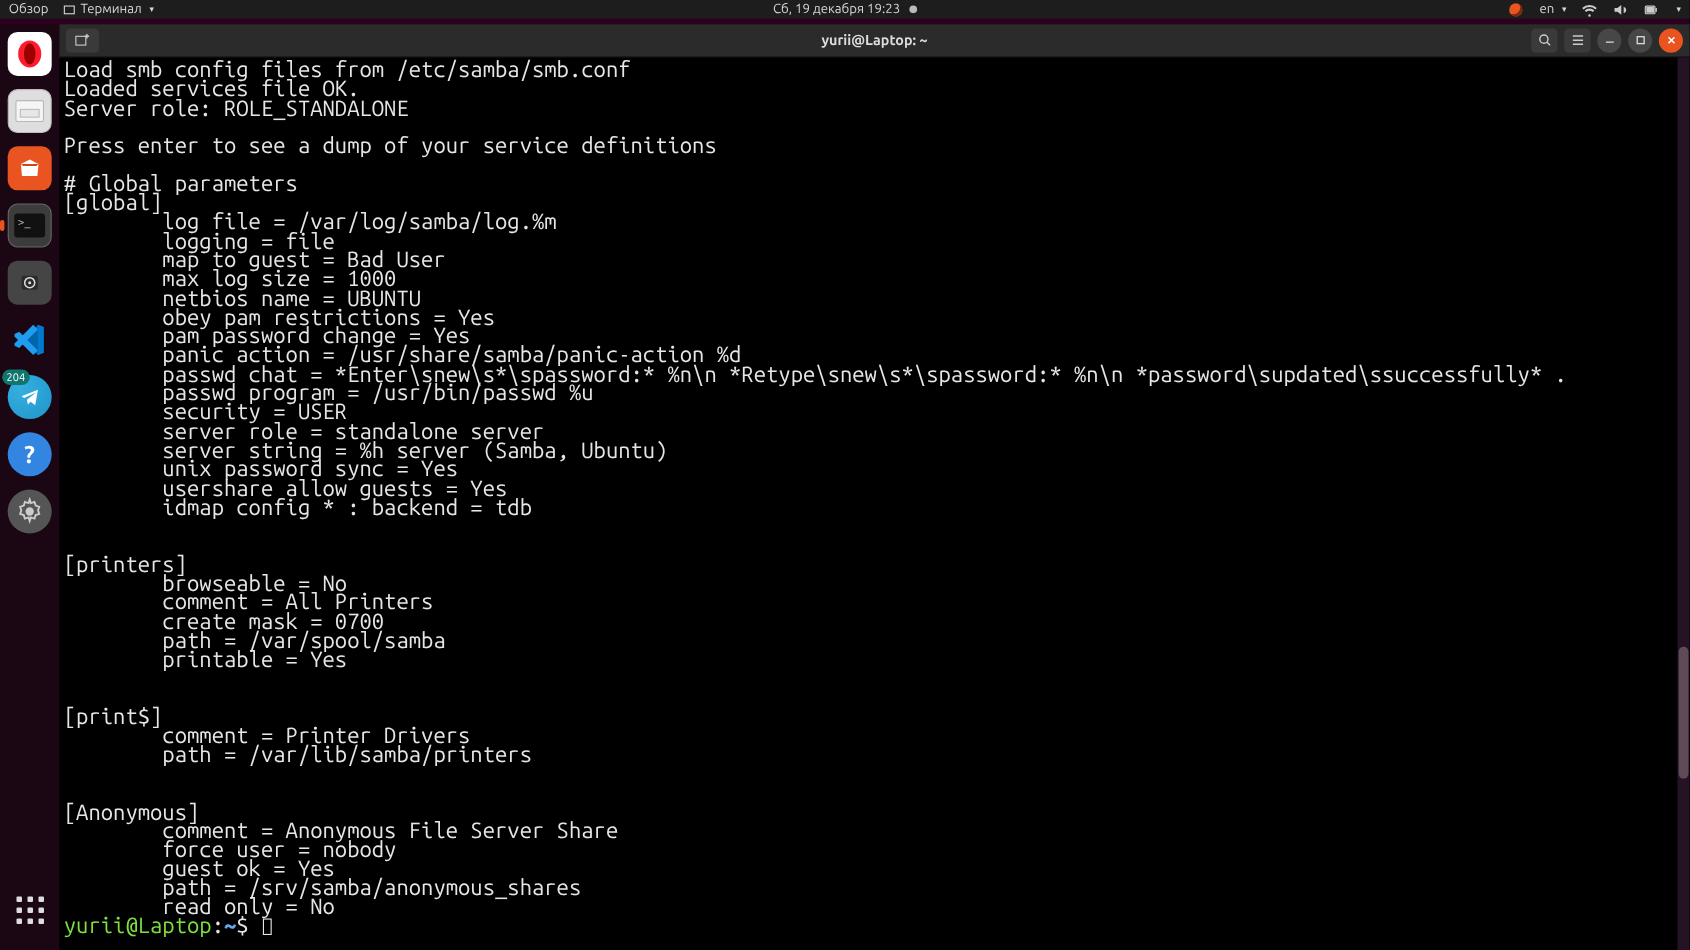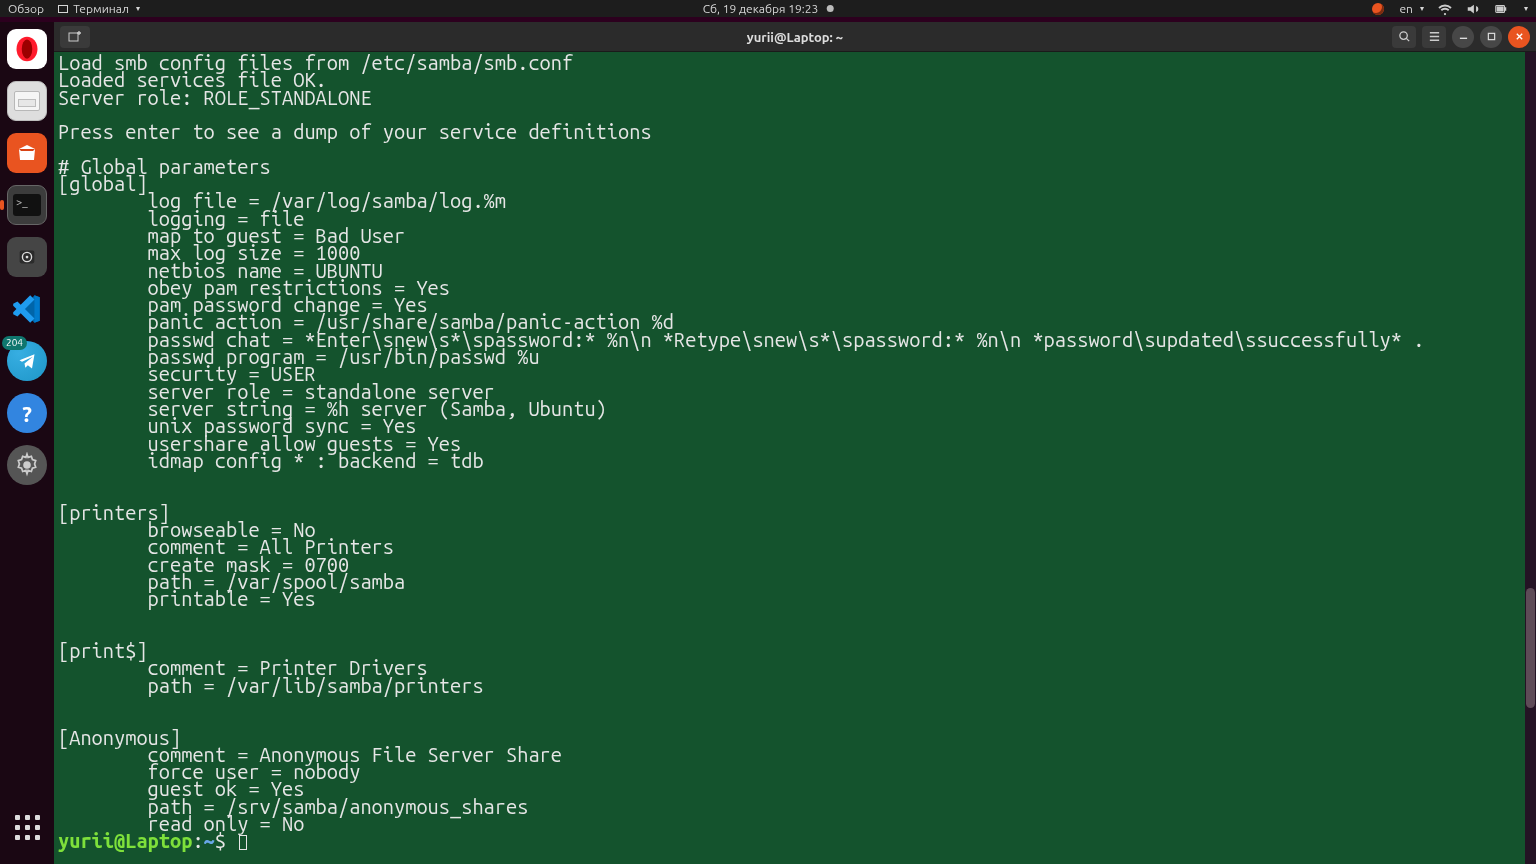--- a/index.html
+++ b/index.html
@@ -57,21 +57,21 @@
   .settings .inner { background: #555; border-radius: 50%; }
   .settings svg { width: 26px; height: 26px; }
   .apps { margin-top: auto; margin-bottom: 14px; width: 46px; height: 46px;
           display: flex; align-items: center; justify-content: center; cursor: pointer; }
   .apps-grid { display: grid; grid-template-columns: repeat(3, 5px); grid-template-rows: repeat(3, 5px);
                gap: 5px; }
   .apps-grid span { width: 5px; height: 5px; background: #ddd; border-radius: 1px; }
 
   
   .window { position: absolute; top: 22px; left: 54px; right: 0; bottom: 0;
-            background: #14532d; display: flex; flex-direction: column; }
+            background: #000000; display: flex; flex-direction: column; }
   .titlebar { height: 30px; background: #2b2b2b; border-bottom: 1px solid #1a1a1a;
               display: flex; align-items: center; position: relative; }
   .titlebar .newtab { width: 30px; height: 22px; margin-left: 6px; border-radius: 4px;
                       background: #3a3a3a; display: flex; align-items: center; justify-content: center;
                       color: #ccc; font-size: 14px; cursor: pointer; }
   .titlebar .title { position: absolute; left: 50%; transform: translateX(-50%);
                      color: #ddd; font-size: 13px; font-weight: 600; }
   .titlebar .right { margin-left: auto; display: flex; align-items: center; gap: 6px; padding-right: 6px; }
   .tb-btn { width: 24px; height: 22px; border-radius: 4px; background: #3a3a3a; color: #ccc;
             display: flex; align-items: center; justify-content: center; cursor: pointer; }
@@ -81,21 +81,21 @@
   .win-close { background: #e95420; }
 
   
   .termbody { flex: 1; padding: 2px 4px 0 4px; font-family: "Ubuntu Mono", "DejaVu Sans Mono", monospace;
               font-size: 20px; line-height: 17.3px; color: #e6e6e6; white-space: pre;
               overflow: hidden; position: relative; }
   .scrollbar { position: absolute; right: 0; top: 0; bottom: 0; width: 11px;
                background: #241324; }
   .scrollbar .thumb { position: absolute; left: 1px; right: 1px; top: 66%; height: 120px;
                       background: #5e4b57; border-radius: 5px; }
-  .prompt-user { color: #7ee03b; font-weight: bold; margin-top: 30px; }
+  .prompt-user { color: #7ee03b; font-weight: normal; margin-top: 30px; }
   .prompt-path { color: #6aa7e8; font-weight: bold; }
   .prompt-sep  { color: #e6e6e6; }
   .cursor { display: inline-block; width: 8px; height: 15px; border: 1px solid #e6e6e6;
             vertical-align: -2px; margin-left: 2px; }
 </style>
 </head>
 <body>
 
 <div class="topbar">
   <div class="left">

